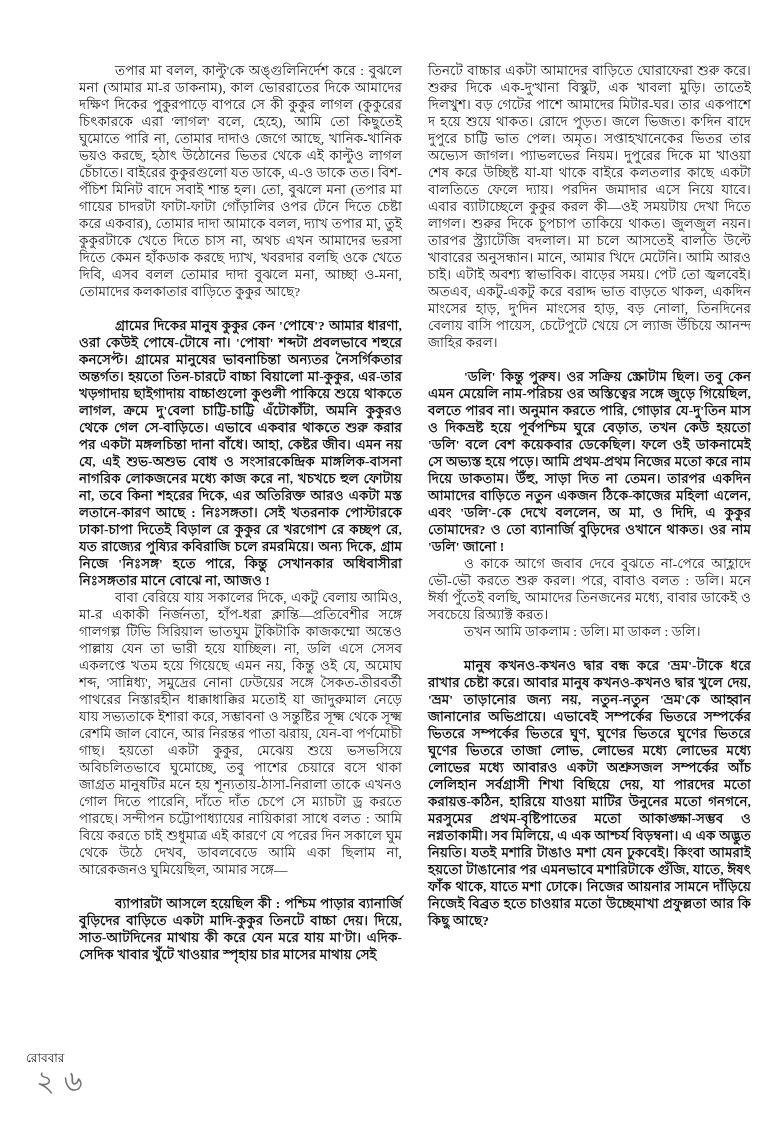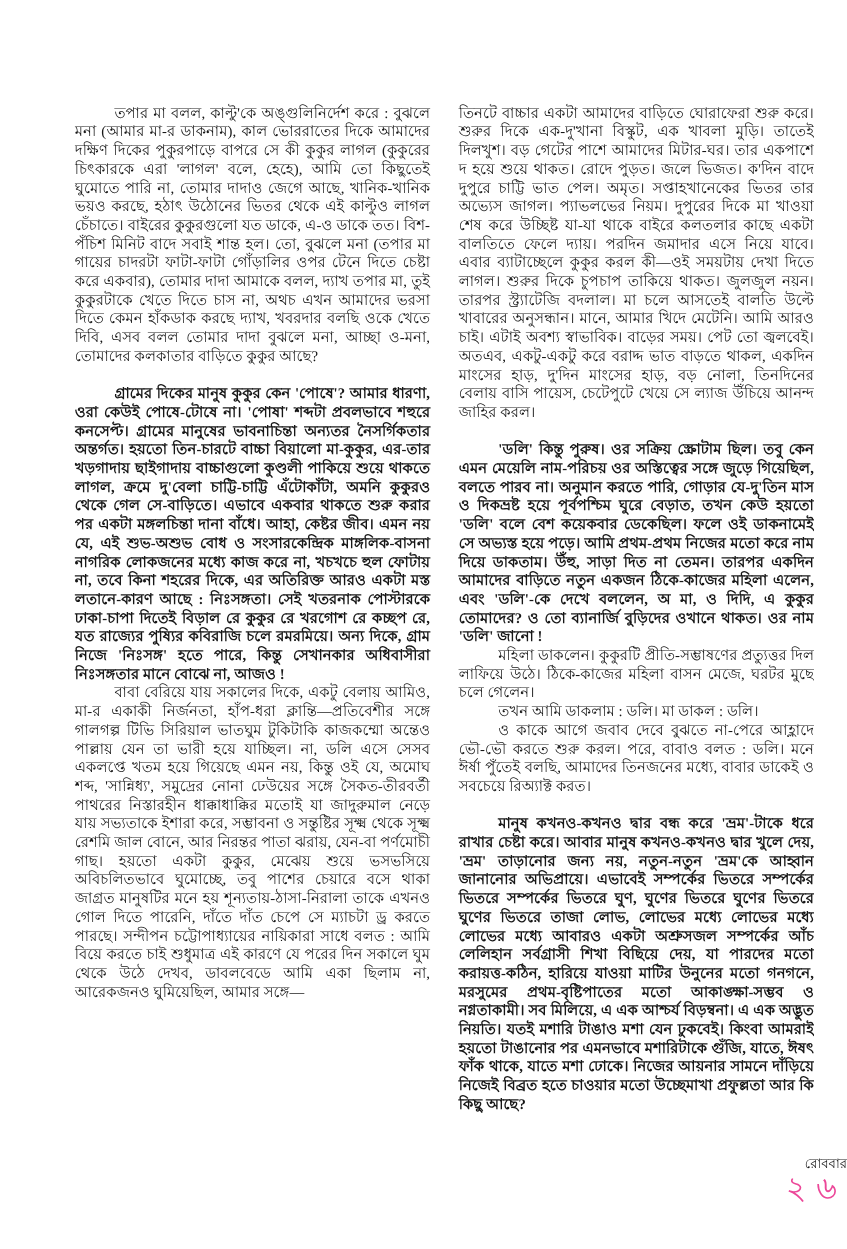--- a/index.html
+++ b/index.html
@@ -13,83 +13,82 @@
   .page {
     position: relative;
     width: 770px;
     height: 1135px;
     background: #ffffff;
     color: #161616;
     font-family: "Liberation Serif", "DejaVu Serif", serif;
   }
   .text-columns {
     position: absolute;
-    left: 68px;
+    left: 79px;
     top: 62px;
     width: 672px;
     height: 975px;
     display: flex;
     gap: 26px;
     overflow: hidden;
-    margin-top: 32px;
   }
   .column {
     width: 323px;
     font-size: 13.4px;
     line-height: 17px;
     text-align: justify;
     letter-spacing: 0.1px;
   }
   p.para {
     margin: 0;
     padding: 0;
   }
   p.indent { text-indent: 36px; }
   p.gap    { margin-top: 17px; font-weight: bold; }
   .footer {
     position: absolute;
     left: 0;
     top: 1051px;
     width: 770px;
-    text-align: right;
+    text-align: left;
   }
   .magazine-name {
     font-size: 12px;
     line-height: 14px;
     color: #1a1a1a;
     margin-left: 26px;
   }
   .page-number {
     font-size: 29px;
     line-height: 30px;
-    color: #ec4899;
+    color: #737373;
     letter-spacing: 9px;
     margin-left: 36px;
     margin-top: 1px;
   }
 </style>
 </head>
 <body>
 
 <div class="page">
 
   <div class="text-columns">
 
     <div class="column">
       <p class="para indent">তপার মা বলল, কাল্টু'কে অঙ্গুলিনির্দেশ করে : বুঝলে মনা (আমার মা-র ডাকনাম), কাল ভোররাতের দিকে আমাদের দক্ষিণ দিকের পুকুরপাড়ে বাপরে সে কী কুকুর লাগল (কুকুরের চিৎকারকে এরা 'লাগল' বলে, হেহে), আমি তো কিছুতেই ঘুমোতে পারি না, তোমার দাদাও জেগে আছে, খানিক-খানিক ভয়ও করছে, হঠাৎ উঠোনের ভিতর থেকে এই কাল্টুও লাগল চেঁচাতে। বাইরের কুকুরগুলো যত ডাকে, এ-ও ডাকে তত। বিশ-পঁচিশ মিনিট বাদে সবাই শান্ত হল। তো, বুঝলে মনা (তপার মা গায়ের চাদরটা ফাটা-ফাটা গোঁড়ালির ওপর টেনে দিতে চেষ্টা করে একবার), তোমার দাদা আমাকে বলল, দ্যাখ তপার মা, তুই কুকুরটাকে খেতে দিতে চাস না, অথচ এখন আমাদের ভরসা দিতে কেমন হাঁকডাক করছে দ্যাখ, খবরদার বলছি ওকে খেতে দিবি, এসব বলল তোমার দাদা বুঝলে মনা, আচ্ছা ও-মনা, তোমাদের কলকাতার বাড়িতে কুকুর আছে?</p>
       <p class="para indent gap">গ্রামের দিকের মানুষ কুকুর কেন 'পোষে'? আমার ধারণা, ওরা কেউই পোষে-টোষে না। 'পোষা' শব্দটা প্রবলভাবে শহুরে কনসেপ্ট। গ্রামের মানুষের ভাবনাচিন্তা অন্যতর নৈসর্গিকতার অন্তর্গত। হয়তো তিন-চারটে বাচ্চা বিয়ালো মা-কুকুর, এর-তার খড়গাদায় ছাইগাদায় বাচ্চাগুলো কুণ্ডলী পাকিয়ে শুয়ে থাকতে লাগল, ক্রমে দু'বেলা চাট্টি-চাট্টি এঁটোকাঁটা, অমনি কুকুরও থেকে গেল সে-বাড়িতে। এভাবে একবার থাকতে শুরু করার পর একটা মঙ্গলচিন্তা দানা বাঁধে। আহা, কেষ্টর জীব। এমন নয় যে, এই শুভ-অশুভ বোধ ও সংসারকেন্দ্রিক মাঙ্গলিক-বাসনা নাগরিক লোকজনের মধ্যে কাজ করে না, খচখচে হুল ফোটায় না, তবে কিনা শহরের দিকে, এর অতিরিক্ত আরও একটা মস্ত লতানে-কারণ আছে : নিঃসঙ্গতা। সেই খতরনাক পোস্টারকে ঢাকা-চাপা দিতেই বিড়াল রে কুকুর রে খরগোশ রে কচ্ছপ রে, যত রাজ্যের পুষ্যির কবিরাজি চলে রমরমিয়ে। অন্য দিকে, গ্রাম নিজে 'নিঃসঙ্গ' হতে পারে, কিন্তু সেখানকার অধিবাসীরা নিঃসঙ্গতার মানে বোঝে না, আজও !</p>
       <p class="para indent">বাবা বেরিয়ে যায় সকালের দিকে, একটু বেলায় আমিও, মা-র একাকী নির্জনতা, হাঁপ-ধরা ক্লান্তি—প্রতিবেশীর সঙ্গে গালগল্প টিভি সিরিয়াল ভাতঘুম টুকিটাকি কাজকম্মো অন্তেও পাল্লায় যেন তা ভারী হয়ে যাচ্ছিল। না, ডলি এসে সেসব একলপ্তে খতম হয়ে গিয়েছে এমন নয়, কিন্তু ওই যে, অমোঘ শব্দ, 'সান্নিধ্য', সমুদ্রের নোনা ঢেউয়ের সঙ্গে সৈকত-তীরবর্তী পাথরের নিস্তারহীন ধাক্কাধাক্কির মতোই যা জাদুরুমাল নেড়ে যায় সভ্যতাকে ইশারা করে, সম্ভাবনা ও সন্তুষ্টির সূক্ষ্ম থেকে সূক্ষ্ম রেশমি জাল বোনে, আর নিরন্তর পাতা ঝরায়, যেন-বা পর্ণমোচী গাছ। হয়তো একটা কুকুর, মেঝেয় শুয়ে ভসভসিয়ে অবিচলিতভাবে ঘুমোচ্ছে, তবু পাশের চেয়ারে বসে থাকা জাগ্রত মানুষটির মনে হয় শূন্যতায়-ঠাসা-নিরালা তাকে এখনও গোল দিতে পারেনি, দাঁতে দাঁত চেপে সে ম্যাচটা ড্র করতে পারছে। সন্দীপন চট্টোপাধ্যায়ের নায়িকারা সাধে বলত : আমি বিয়ে করতে চাই শুধুমাত্র এই কারণে যে পরের দিন সকালে ঘুম থেকে উঠে দেখব, ডাবলবেডে আমি একা ছিলাম না, আরেকজনও ঘুমিয়েছিল, আমার সঙ্গে—</p>
+      <p class="para indent gap">ব্যাপারটা আসলে হয়েছিল কী : পশ্চিম পাড়ার ব্যানার্জি বুড়িদের বাড়িতে একটা মাদি-কুকুর তিনটে বাচ্চা দেয়। দিয়ে, সাত-আটদিনের মাথায় কী করে যেন মরে যায় মা'টা। এদিক-সেদিক খাবার খুঁটে খাওয়ার স্পৃহায় চার মাসের মাথায় সেই</p>
     </div>
 
     <div class="column">
       <p class="para">তিনটে বাচ্চার একটা আমাদের বাড়িতে ঘোরাফেরা শুরু করে। শুরুর দিকে এক-দু'খানা বিস্কুট, এক খাবলা মুড়ি। তাতেই দিলখুশ। বড় গেটের পাশে আমাদের মিটার-ঘর। তার একপাশে দ হয়ে শুয়ে থাকত। রোদে পুড়ত। জলে ভিজত। ক'দিন বাদে দুপুরে চাট্টি ভাত পেল। অমৃত। সপ্তাহখানেকের ভিতর তার অভ্যেস জাগল। প্যাভলভের নিয়ম। দুপুরের দিকে মা খাওয়া শেষ করে উচ্ছিষ্ট যা-যা থাকে বাইরে কলতলার কাছে একটা বালতিতে ফেলে দ্যায়। পরদিন জমাদার এসে নিয়ে যাবে। এবার ব্যাটাচ্ছেলে কুকুর করল কী—ওই সময়টায় দেখা দিতে লাগল। শুরুর দিকে চুপচাপ তাকিয়ে থাকত। জুলজুল নয়ন। তারপর স্ট্র্যাটেজি বদলাল। মা চলে আসতেই বালতি উল্টে খাবারের অনুসন্ধান। মানে, আমার খিদে মেটেনি। আমি আরও চাই। এটাই অবশ্য স্বাভাবিক। বাড়ের সময়। পেট তো জ্বলবেই। অতএব, একটু-একটু করে বরাদ্দ ভাত বাড়তে থাকল, একদিন মাংসের হাড়, দু'দিন মাংসের হাড়, বড় নোলা, তিনদিনের বেলায় বাসি পায়েস, চেটেপুটে খেয়ে সে ল্যাজ উঁচিয়ে আনন্দ জাহির করল।</p>
       <p class="para indent gap">'ডলি' কিন্তু পুরুষ। ওর সক্রিয় স্ক্রোটাম ছিল। তবু কেন এমন মেয়েলি নাম-পরিচয় ওর অস্তিত্বের সঙ্গে জুড়ে গিয়েছিল, বলতে পারব না। অনুমান করতে পারি, গোড়ার যে-দু'তিন মাস ও দিকভ্রষ্ট হয়ে পূর্বপশ্চিম ঘুরে বেড়াত, তখন কেউ হয়তো 'ডলি' বলে বেশ কয়েকবার ডেকেছিল। ফলে ওই ডাকনামেই সে অভ্যস্ত হয়ে পড়ে। আমি প্রথম-প্রথম নিজের মতো করে নাম দিয়ে ডাকতাম। উঁহু, সাড়া দিত না তেমন। তারপর একদিন আমাদের বাড়িতে নতুন একজন ঠিকে-কাজের মহিলা এলেন, এবং 'ডলি'-কে দেখে বললেন, অ মা, ও দিদি, এ কুকুর তোমাদের? ও তো ব্যানার্জি বুড়িদের ওখানে থাকত। ওর নাম 'ডলি' জানো !</p>
-      <p class="para indent">মহিলা ডাকলেন। কুকুরটি প্রীতি-সম্ভাষণের প্রত্যুত্তর দিল লাফিয়ে উঠে। ঠিকে-কাজের মহিলা বাসন মেজে, ঘরটর মুছে চলে গেলেন।</p>
+      <p class="para indent">ও কাকে আগে জবাব দেবে বুঝতে না-পেরে আহ্লাদে ভৌ-ভৌ করতে শুরু করল। পরে, বাবাও বলত : ডলি। মনে ঈর্ষা পুঁতেই বলছি, আমাদের তিনজনের মধ্যে, বাবার ডাকেই ও সবচেয়ে রিঅ্যাক্ট করত।</p>
       <p class="para indent">তখন আমি ডাকলাম : ডলি। মা ডাকল : ডলি।</p>
-      <p class="para indent">ও কাকে আগে জবাব দেবে বুঝতে না-পেরে আহ্লাদে ভৌ-ভৌ করতে শুরু করল। পরে, বাবাও বলত : ডলি। মনে ঈর্ষা পুঁতেই বলছি, আমাদের তিনজনের মধ্যে, বাবার ডাকেই ও সবচেয়ে রিঅ্যাক্ট করত।</p>
       <p class="para indent gap">মানুষ কখনও-কখনও দ্বার বন্ধ করে 'ভ্রম'-টাকে ধরে রাখার চেষ্টা করে। আবার মানুষ কখনও-কখনও দ্বার খুলে দেয়, 'ভ্রম' তাড়ানোর জন্য নয়, নতুন-নতুন 'ভ্রম'কে আহ্বান জানানোর অভিপ্রায়ে। এভাবেই সম্পর্কের ভিতরে সম্পর্কের ভিতরে সম্পর্কের ভিতরে ঘুণ, ঘুণের ভিতরে ঘুণের ভিতরে ঘুণের ভিতরে তাজা লোভ, লোভের মধ্যে লোভের মধ্যে লোভের মধ্যে আবারও একটা অশ্রুসজল সম্পর্কের আঁচ লেলিহান সর্বগ্রাসী শিখা বিছিয়ে দেয়, যা পারদের মতো করায়ত্ত-কঠিন, হারিয়ে যাওয়া মাটির উনুনের মতো গনগনে, মরসুমের প্রথম-বৃষ্টিপাতের মতো আকাঙ্ক্ষা-সম্ভব ও নগ্নতাকামী। সব মিলিয়ে, এ এক আশ্চর্য বিড়ম্বনা। এ এক অদ্ভুত নিয়তি। যতই মশারি টাঙাও মশা যেন ঢুকবেই। কিংবা আমরাই হয়তো টাঙানোর পর এমনভাবে মশারিটাকে গুঁজি, যাতে, ঈষৎ ফাঁক থাকে, যাতে মশা ঢোকে। নিজের আয়নার সামনে দাঁড়িয়ে নিজেই বিব্রত হতে চাওয়ার মতো উচ্ছেমাখা প্রফুল্লতা আর কি কিছু আছে?</p>
     </div>
 
   </div>
 
   <div class="footer">
     <div class="magazine-name">রোববার</div>
     <div class="page-number">২৬</div>
   </div>
 

